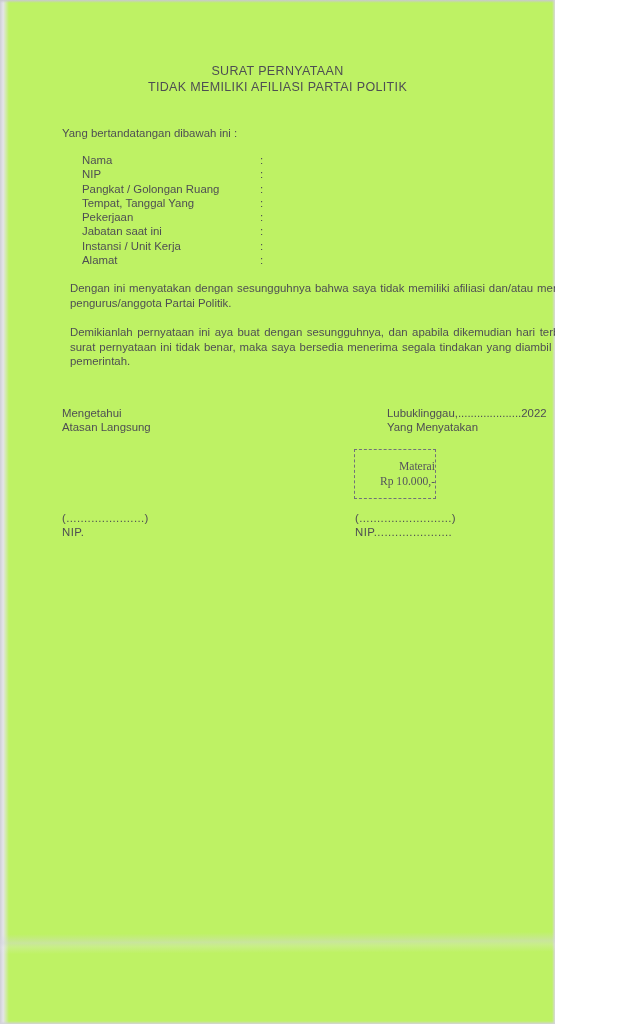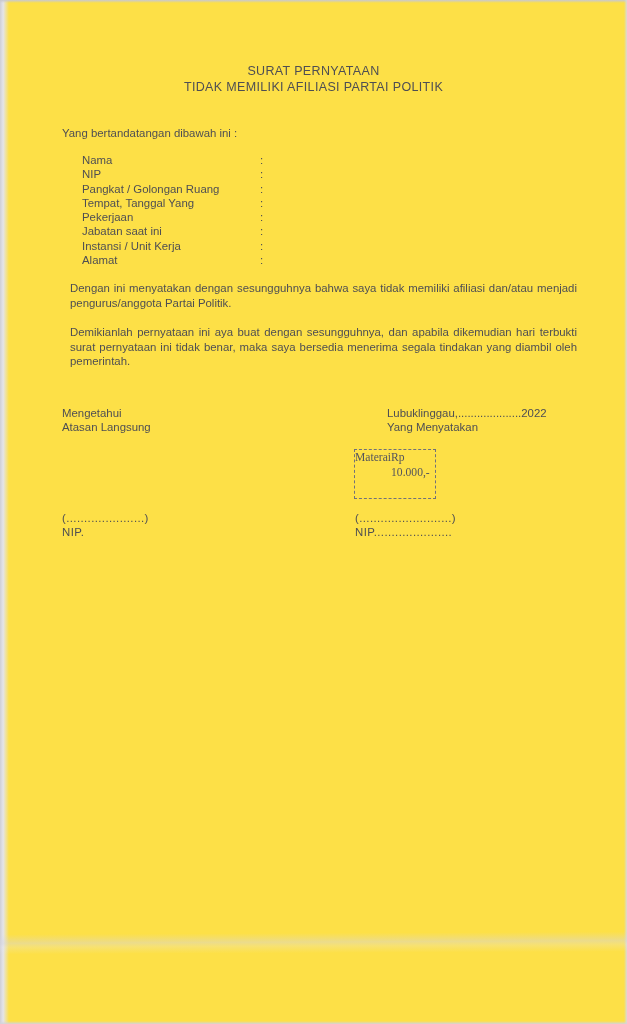--- a/index.html
+++ b/index.html
@@ -2,23 +2,23 @@
 <html><head>
 <meta charset="utf-8">
 <style>
   html, body {
     margin: 0;
     padding: 0;
     background: #ffffff;
   }
   .page {
     position: relative;
-    width: 627px;
+    width: 555px;
     height: 1024px;
-    background: #fde047;
+    background: #bef264;
     overflow: hidden;
     font-family: "Liberation Sans", "DejaVu Sans", sans-serif;
     color: #4e4e53;
   }
   
   .edge-left {
     position: absolute; left: 0; top: 0; width: 9px; height: 100%;
     background: linear-gradient(to right, #cfcfd6 0%, #e4e4ea 35%, rgba(253,253,254,0) 100%);
   }
   .edge-top {
@@ -74,22 +74,22 @@
     font-size: 11.4px; line-height: 14.3px;
   }
   .sig-right {
     position: absolute; left: 355px; top: 406px; width: 230px;
     font-size: 11.4px; line-height: 14.3px; margin-left: 32px;
   }
   .materai-box {
     position: absolute; left: 354px; top: 449px;
     width: 80px; height: 48px;
     border: 1.6px dashed #717179;
-    display: flex; flex-direction: row;
-    align-items: flex-start; justify-content: center;
+    display: flex; flex-direction: column;
+    align-items: flex-end; justify-content: center;
     font-family: "Liberation Serif", "DejaVu Serif", serif;
     font-size: 11.6px; line-height: 15px;
     color: #55555c;
   }
   .sig-name-left  { position: absolute; left: 62px;  top: 511px; font-size: 11.4px; line-height: 14.3px; letter-spacing: 0.4px; }
   .sig-name-right { position: absolute; left: 355px; top: 511px; font-size: 11.4px; line-height: 14.3px; letter-spacing: 0.4px; }
 </style>
 </head>
 <body>
 

